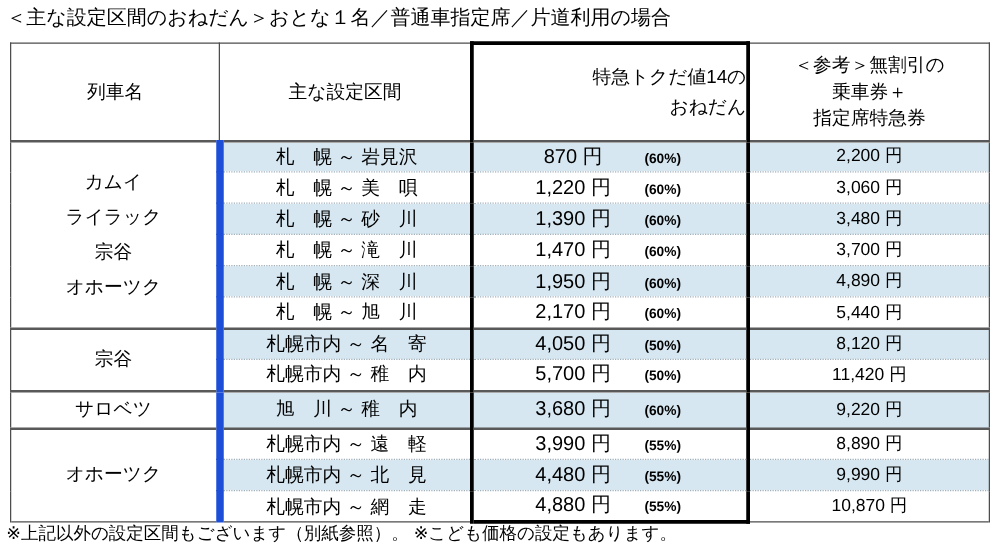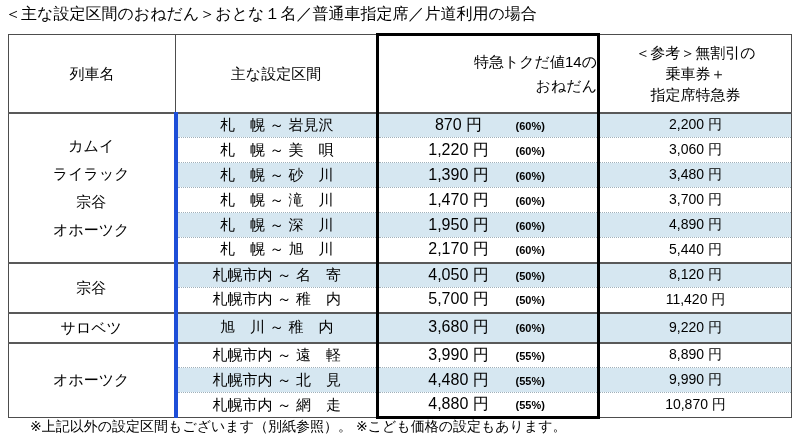--- a/index.html
+++ b/index.html
@@ -51,21 +51,21 @@
   th.h-price {
     border-top: 3px solid #000;
     border-left: 3px solid #000;
     border-right: 3px solid #000;
     line-height: 24px;
     text-align: right;
   }
 
   td.train {
     border-left: 1px solid #4d4d4d;
-    border-right: 4px solid #1d4ed8;
+    border-right: 6px solid #1d4ed8;
     border-top: 2px solid #595959;
     font-size: 15px;
     line-height: 28px;
     background: #ffffff;
   }
   td.section {
     font-size: 15px;
     border-right: 3px solid #000;
   }
   td.price {
@@ -96,21 +96,20 @@
     text-align: left;
     font-size: 11px;
     color: #000;
     font-weight: bold;
   }
   .footnote {
     position: absolute;
     top: 418px; left: 5px;
     font-size: 14px;
     white-space: nowrap;
-    margin-left: 25px;
   }
 </style>
 </head>
 <body>
 
 <div class="title">＜主な設定区間のおねだん＞おとな１名／普通車指定席／片道利用の場合</div>
 
 <table class="fare-table">
   <colgroup>
     <col class="c-train">

